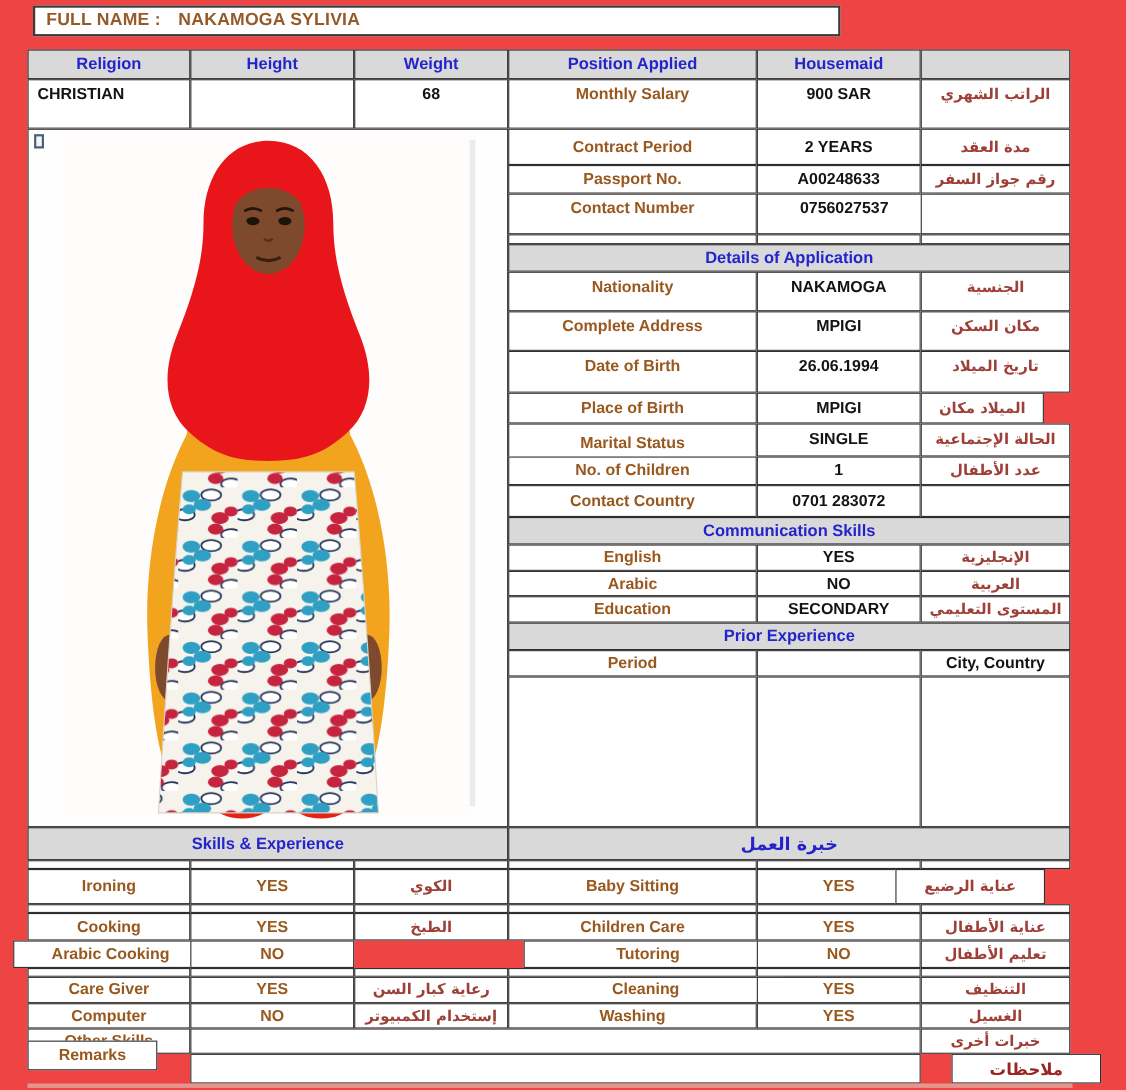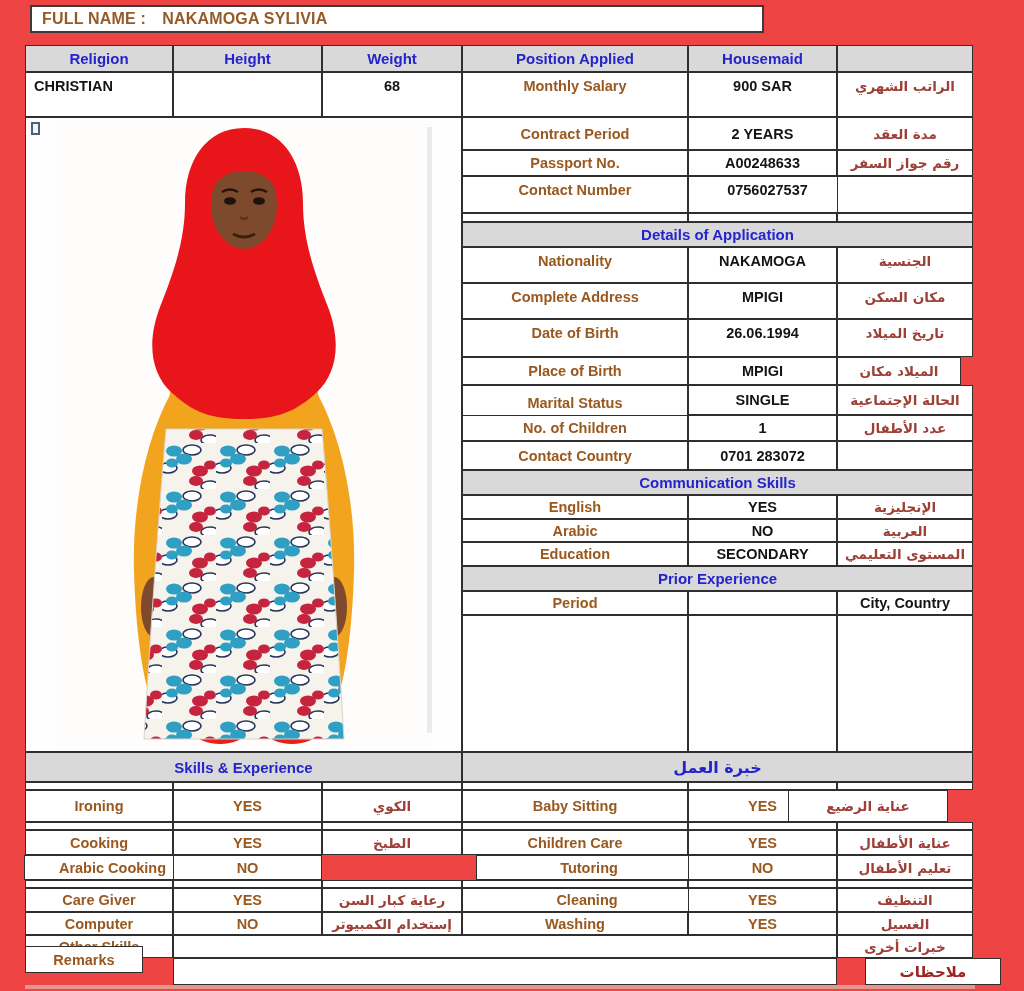--- a/index.html
+++ b/index.html
@@ -123,21 +123,21 @@
   <div class="cell v tp" style="left:688px;top:247px;width:149px;height:36px">NAKAMOGA</div>
   <div class="cell a tp" style="left:837px;top:247px;width:136px;height:36px">الجنسية</div>
   <div class="cell l tp" style="left:462px;top:283px;width:226px;height:36px">Complete Address</div>
   <div class="cell v tp" style="left:688px;top:283px;width:149px;height:36px">MPIGI</div>
   <div class="cell a tp" style="left:837px;top:283px;width:136px;height:36px">مكان السكن</div>
   <div class="cell l tp" style="left:462px;top:319px;width:226px;height:38px">Date of Birth</div>
   <div class="cell v tp" style="left:688px;top:319px;width:149px;height:38px">26.06.1994</div>
   <div class="cell a tp" style="left:837px;top:319px;width:136px;height:38px">تاريخ الميلاد</div>
   <div class="cell l" style="left:462px;top:357px;width:226px;height:28px">Place of Birth</div>
   <div class="cell v" style="left:688px;top:357px;width:149px;height:28px">MPIGI</div>
-  <div class="cell a" style="left:837px;top:357px;width:124px;height:28px">الميلاد مكان</div>
+  <div class="cell a" style="left:837px;top:357px;width:112px;height:28px">الميلاد مكان</div>
   <div class="cell l" style="left:462px;top:385px;width:226px;height:36px">Marital Status</div>
   <div class="cell v" style="left:688px;top:385px;width:149px;height:30px">SINGLE</div>
   <div class="cell a" style="left:837px;top:385px;width:136px;height:30px">الحالة الإجتماعية</div>
   <div class="cell l" style="left:462px;top:415px;width:226px;height:26px">No. of Children</div>
   <div class="cell v" style="left:688px;top:415px;width:149px;height:26px">1</div>
   <div class="cell a" style="left:837px;top:415px;width:136px;height:26px">عدد الأطفال</div>
   <div class="cell l" style="left:462px;top:441px;width:226px;height:29px">Contact Country</div>
   <div class="cell v" style="left:688px;top:441px;width:149px;height:29px">0701 283072</div>
   <div class="cell" style="left:837px;top:441px;width:136px;height:29px"></div>
 
@@ -167,37 +167,37 @@
   <div class="cell" style="left:322px;top:782px;width:140px;height:8px"></div>
   <div class="cell" style="left:462px;top:782px;width:226px;height:8px"></div>
   <div class="cell" style="left:688px;top:782px;width:149px;height:8px"></div>
   <div class="cell" style="left:837px;top:782px;width:136px;height:8px"></div>
 
   <div class="cell l" style="left:25px;top:790px;width:148px;height:32px">Ironing</div>
   <div class="cell l" style="left:173px;top:790px;width:149px;height:32px">YES</div>
   <div class="cell a" style="left:322px;top:790px;width:140px;height:32px">الكوي</div>
   <div class="cell l" style="left:462px;top:790px;width:226px;height:32px">Baby Sitting</div>
   <div class="cell l" style="left:688px;top:790px;width:149px;height:32px">YES</div>
-  <div class="cell a" style="left:788px;top:790px;width:160px;height:32px">عناية الرضيع</div>
+  <div class="cell a" style="left:814px;top:790px;width:136px;height:32px">عناية الرضيع</div>
 
   <div class="cell" style="left:25px;top:822px;width:148px;height:8px"></div>
   <div class="cell" style="left:173px;top:822px;width:149px;height:8px"></div>
   <div class="cell" style="left:322px;top:822px;width:140px;height:8px"></div>
   <div class="cell" style="left:462px;top:822px;width:226px;height:8px"></div>
   <div class="cell" style="left:688px;top:822px;width:149px;height:8px"></div>
   <div class="cell" style="left:837px;top:822px;width:136px;height:8px"></div>
 
   <div class="cell l" style="left:25px;top:830px;width:148px;height:25px">Cooking</div>
   <div class="cell l" style="left:173px;top:830px;width:149px;height:25px">YES</div>
   <div class="cell a" style="left:322px;top:830px;width:140px;height:25px">الطبخ</div>
   <div class="cell l" style="left:462px;top:830px;width:226px;height:25px">Children Care</div>
   <div class="cell l" style="left:688px;top:830px;width:149px;height:25px">YES</div>
   <div class="cell a" style="left:837px;top:830px;width:136px;height:25px">عناية الأطفال</div>
 
-  <div class="cell l" style="left:24px;top:855px;width:177px;height:25px">Arabic Cooking</div>
+  <div class="cell l" style="left:12px;top:855px;width:177px;height:25px">Arabic Cooking</div>
   <div class="cell l" style="left:173px;top:855px;width:149px;height:25px">NO</div>
   <div class="cell a" style="left:322px;top:891px;width:140px;height:25px">الطبخ العربي</div>
   <div class="cell l" style="left:476px;top:855px;width:226px;height:25px">Tutoring</div>
   <div class="cell l" style="left:688px;top:855px;width:149px;height:25px">NO</div>
   <div class="cell a" style="left:837px;top:855px;width:136px;height:25px">تعليم الأطفال</div>
 
   <div class="cell" style="left:25px;top:880px;width:148px;height:8px"></div>
   <div class="cell" style="left:173px;top:880px;width:149px;height:8px"></div>
   <div class="cell" style="left:322px;top:880px;width:140px;height:8px"></div>
   <div class="cell" style="left:462px;top:880px;width:226px;height:8px"></div>

